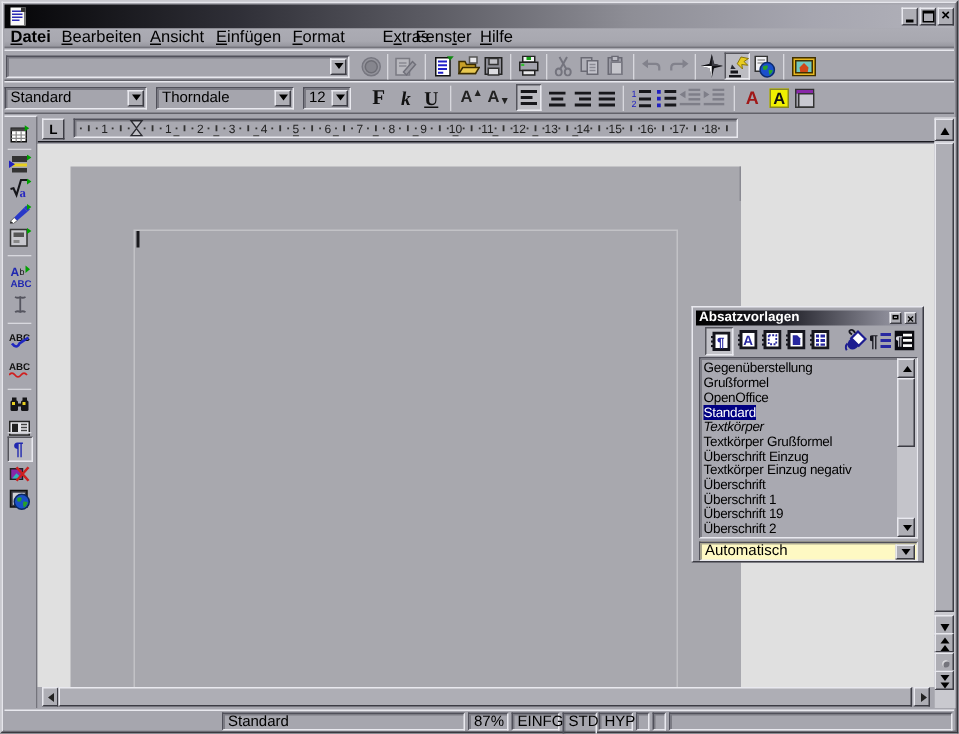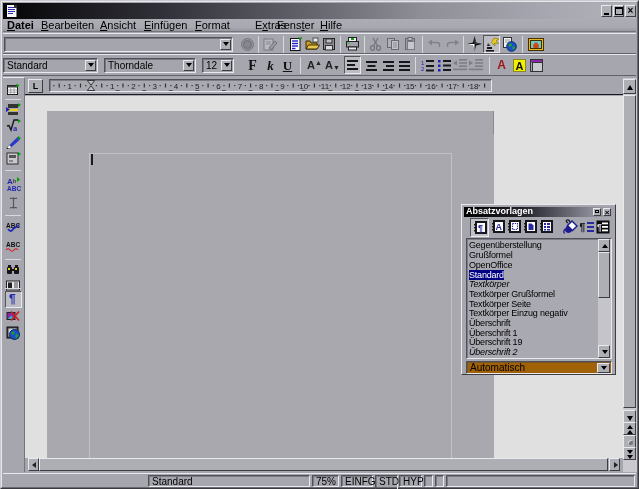--- a/index.html
+++ b/index.html
@@ -497,21 +497,21 @@
   <div class="abs btn" style="left:584px;top:0;width:11px;height:13px;">
       <div class="abs" style="left:4px;top:3px;width:0;height:0;border-top:3.5px solid transparent;border-bottom:3.5px solid transparent;border-left:4px solid #222;"></div>
     </div>
 </div>
 
 <div class="abs" id="statusbar" style="left:3px;top:473px;width:633px;height:14px;background:#a6a6ae;border-top:1px solid #e9e9ef;font-size:10px;color:#000;">
   <div class="abs sunken" style="left:145px;top:1px;width:162px;height:12px;">
       <span style="position:absolute;left:3px;top:0px;">Standard</span>
     </div>
   <div class="abs sunken" style="left:309px;top:1px;width:27px;height:12px;">
-      <span style="position:absolute;left:3px;top:0px;">75%</span>
+      <span style="position:absolute;left:3px;top:0px;">87%</span>
     </div>
   <div class="abs sunken" style="left:338px;top:1px;width:32px;height:12px;">
       <span style="position:absolute;left:3px;top:0px;">EINFG</span>
     </div>
   <div class="abs sunken" style="left:372px;top:1px;width:23px;height:28px;">
       <span style="position:absolute;left:3px;top:0px;">STD</span>
     </div>
   <div class="abs sunken" style="left:396px;top:1px;width:23px;height:12px;">
       <span style="position:absolute;left:3px;top:0px;">HYP</span>
     </div>
@@ -607,35 +607,35 @@
         <text x="1" y="10" font-size="8.5" font-weight="bold" fill="#d8d8e0" font-family="Liberation Sans">¶</text>
       </svg>
   </div>
   <div class="abs sunken" id="stylistlist" style="left:4px;top:33px;width:146px;height:121px;background:#a9a9b1;font-size:9px;letter-spacing:-0.2px;">
     <div style="position:absolute;left:2px;top:1px;">Gegenüberstellung</div>
     <div style="position:absolute;left:2px;top:11px;">Grußformel</div>
     <div style="position:absolute;left:2px;top:21px;">OpenOffice</div>
     <div style="position:absolute;left:2px;top:31px;"><span style="background:#000082;color:#fff;">Standard</span></div>
     <div style="position:absolute;left:2px;top:40px;font-style:italic;">Textkörper</div>
     <div style="position:absolute;left:2px;top:50px;">Textkörper Grußformel</div>
-    <div style="position:absolute;left:2px;top:60px;">Textkörper Seite</div>
+    <div style="position:absolute;left:2px;top:60px;">Überschrift Einzug</div>
     <div style="position:absolute;left:2px;top:69px;">Textkörper Einzug negativ</div>
     <div style="position:absolute;left:2px;top:79px;">Überschrift</div>
     <div style="position:absolute;left:2px;top:89px;">Überschrift 1</div>
     <div style="position:absolute;left:2px;top:98px;">Überschrift 19</div>
-    <div style="position:absolute;left:2px;top:108px;font-style:italic;">Überschrift 2</div>
+    <div style="position:absolute;left:2px;top:108px;">Überschrift 2</div>
 
     <div class="abs" style="left:131px;top:0;width:13px;height:119px;background:#c4c4ca;">
       <div class="abs btn" style="left:0;top:0;width:12px;height:13px;">
           <div class="abs" style="left:3px;top:4px;width:0;height:0;border-left:3px solid transparent;border-right:3px solid transparent;border-bottom:4px solid #000;"></div>
         </div>
       <div class="abs btn" style="left:0;top:13px;width:12px;height:46px;"></div>
       <div class="abs btn" style="left:0;top:106px;width:12px;height:13px;">
           <div class="abs" style="left:3px;top:4px;width:0;height:0;border-left:3px solid transparent;border-right:3px solid transparent;border-top:4px solid #000;"></div>
         </div>
     </div>
   </div>
-  <div class="abs sunken" style="left:4px;top:156px;width:146px;height:13px;background:#a16207;font-size:10px;">
+  <div class="abs sunken" style="left:4px;top:156px;width:146px;height:13px;background:#fef9c3;font-size:10px;">
     <span class="abs" style="left:3px;top:0px;">Automatisch</span>
     <div class="abs btn" style="right:1px;top:1px;width:13px;height:10px;"></div>
     <div class="abs" style="right:4px;top:4px;width:0;height:0;border-left:3px solid transparent;border-right:3px solid transparent;border-top:4px solid #000;"></div>
   </div>
 </div>
 
 </body></html>

